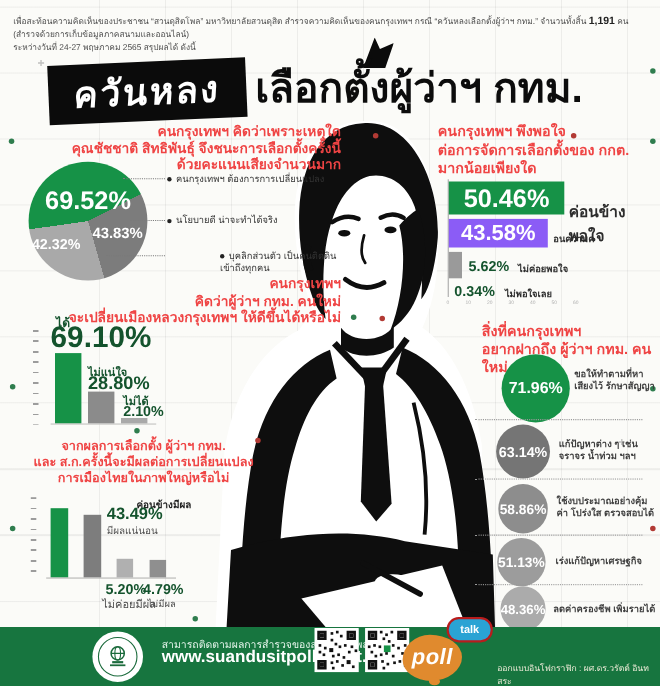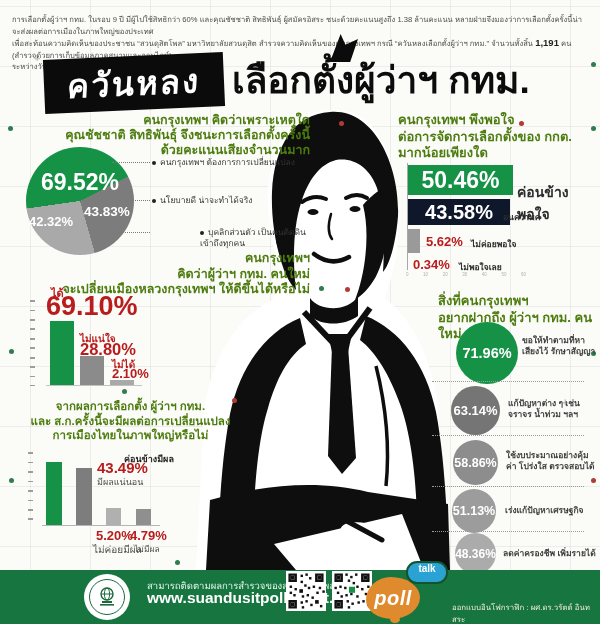--- a/index.html
+++ b/index.html
@@ -22,21 +22,21 @@
 
   
   .title-box{left:44px;top:56px;width:180px;height:54px;background:#0b0b0b;transform:rotate(-2.5deg);
     display:flex;align-items:center;justify-content:center;z-index:4;}
   .title-box span{color:#fff;font-size:33px;font-weight:bold;letter-spacing:2px;transform:skewX(-6deg);white-space:nowrap;}
   .title-rest{left:232px;top:54px;font-size:37px;font-weight:bold;color:#0c0c0c;white-space:nowrap;z-index:4;line-height:54px;}
   .tuft{left:330px;top:34px;width:28px;height:28px;background:#0b0b0b;z-index:3;
     clip-path:polygon(0 100%,38% 0,55% 38%,100% 18%,72% 100%);}
 
   
-  .hgroup{z-index:3;color:#4d7c0f;font-weight:bold;}
+  .hgroup{z-index:3;color:#ef4444;font-weight:bold;}
   .q1h{left:55px;top:113px;width:255px;text-align:right;font-size:12.5px;line-height:15px;}
   .q2h{left:28px;top:251px;width:282px;text-align:right;font-size:12.5px;line-height:15.5px;}
   .q3h{left:18px;top:399px;width:225px;text-align:center;font-size:11.5px;line-height:14.5px;}
   .q4h{left:398px;top:112px;width:195px;font-size:13px;line-height:16.5px;}
   .q5h{left:438px;top:293px;width:162px;font-size:13px;line-height:16.5px;}
 
   
   .pie{left:26px;top:147px;width:108px;height:108px;border-radius:50%;z-index:3;
     background:conic-gradient(from 262deg,#169247 0 161deg,#7c7c7c 161deg 262deg,#a9a9a9 262deg 360deg);}
   .pv{position:absolute;color:#fff;font-weight:bold;z-index:4;}
@@ -44,21 +44,21 @@
   .pv2{left:84px;top:204px;font-size:13.5px;text-align:right;}
   .pv3{left:29px;top:214px;font-size:13px;}
   .legend-item{position:absolute;font-size:8.5px;color:#333;z-index:3;line-height:10.5px;}
   .legend-item::before{content:"";display:inline-block;width:4px;height:4px;background:#222;border-radius:50%;margin-right:4px;vertical-align:middle;}
   .leader{position:absolute;border-top:1.5px dotted #7a7a7a;z-index:3;}
 
   
   .ticks{position:absolute;width:5px;z-index:3;
     background:repeating-linear-gradient(to bottom,#9c9c9c 0 1.5px,transparent 1.5px 9.5px);}
   .vbar{position:absolute;z-index:3;}
-  .blabel{position:absolute;z-index:3;color:#b91c1c;font-weight:bold;}
+  .blabel{position:absolute;z-index:3;color:#14532d;font-weight:bold;}
   .bsub{position:absolute;z-index:3;color:#4b4b4b;}
   .baseline{position:absolute;height:1px;background:#c2c2c0;z-index:3;}
 
   
   .hbar{position:absolute;z-index:3;display:flex;align-items:center;justify-content:center;color:#fff;font-weight:bold;}
   .vline{position:absolute;width:1px;background:#a8a8a8;z-index:3;}
   .axisrow{position:absolute;left:406px;top:272px;width:120px;display:flex;justify-content:space-between;
     font-size:4.5px;color:#b0b0b0;z-index:3;}
 
   
@@ -75,22 +75,22 @@
   .emblem{position:absolute;left:84px;top:574px;width:46px;height:46px;background:#fff;border-radius:50%;z-index:6;
     display:flex;align-items:center;justify-content:center;}
   .emblem-inner{width:34px;height:34px;border:1.5px solid #1b6b3c;border-radius:50%;display:flex;align-items:center;justify-content:center;}
   .follow{position:absolute;left:147px;top:578px;font-size:9.5px;color:#e8f7ee;z-index:6;}
   .url{position:absolute;left:147px;top:589px;font-size:15.5px;font-weight:bold;color:#ffffff;z-index:6;}
   .qr{position:absolute;top:571px;width:40px;height:40px;background:#fff;z-index:6;}
   .poll-blob{position:absolute;left:366px;top:577px;width:54px;height:42px;background:#e08a2e;z-index:6;
     border-radius:46% 54% 52% 48% / 55% 48% 52% 45%;display:flex;align-items:center;justify-content:center;}
   .poll-blob span{color:#fff;font-size:20px;font-weight:bold;font-style:italic;letter-spacing:0.5px;}
   .poll-tail{position:absolute;left:390px;top:616px;width:10px;height:7px;background:#e08a2e;border-radius:50%;z-index:6;}
-  .talk{position:absolute;left:406px;top:561px;width:38px;height:19px;background:#2aa3d4;border:2px solid #14532d;
-    border-radius:11px;display:flex;align-items:flex-start;justify-content:center;z-index:7;}
+  .talk{position:absolute;left:406px;top:561px;width:38px;height:19px;background:#2aa3d4;border:2px solid #b91c1c;
+    border-radius:11px;display:flex;align-items:center;justify-content:center;z-index:7;}
   .talk span{color:#fff;font-size:10px;font-weight:bold;}
   .credit{position:absolute;left:452px;top:601px;width:142px;font-size:7.8px;color:#f4efdd;z-index:6;}
 </style>
 </head>
 <body>
 
 <div class="poster">
   <div class="grid"></div>
 
   <div class="dot g abs" style="left:8px;top:126px;"></div>
@@ -103,21 +103,20 @@
   <div class="dot g abs" style="left:9px;top:478px;"></div>
   <div class="dot r abs" style="left:339px;top:121px;"></div>
   <div class="dot r abs" style="left:519px;top:121px;"></div>
   <div class="dot r abs" style="left:345px;top:287px;"></div>
   <div class="dot r abs" style="left:591px;top:478px;"></div>
   <div class="dot r abs" style="left:232px;top:398px;"></div>
   <div class="plus" style="left:34px;top:52px;">+</div>
   <div class="plus" style="left:562px;top:396px;">+</div>
 
   <div class="abs intro">
-    <div>การเลือกตั้งผู้ว่าฯ กทม. ในรอบ 9 ปี มีผู้ไปใช้สิทธิกว่า 60% และคุณชัชชาติ สิทธิพันธุ์ ผู้สมัครอิสระ ชนะด้วยคะแนนสูงถึง 1.38 ล้านคะแนน หลายฝ่ายจึงมองว่าการเลือกตั้งครั้งนี้น่าจะส่งผลต่อการเมืองในภาพใหญ่ของประเทศ</div>
     <div><span>เพื่อสะท้อนความคิดเห็นของประชาชน “สวนดุสิตโพล” มหาวิทยาลัยสวนดุสิต สำรวจความคิดเห็นของคนกรุงเทพฯ กรณี “ควันหลงเลือกตั้งผู้ว่าฯ กทม.” จำนวนทั้งสิ้น </span><b>1,191</b><span> คน (สำรวจด้วยการเก็บข้อมูลภาคสนามและออนไลน์)</span></div>
     <div>ระหว่างวันที่ 24-27 พฤษภาคม 2565 สรุปผลได้ ดังนี้</div>
   </div>
 
   <svg class="abs portrait" width="270" height="466" viewBox="0 0 270 466">
     <path fill="#ffffff" d="M150,6 C110,8 90,40 88,88 C87,120 94,152 104,176 C100,186 96,190 92,196 C56,214 32,254 24,306 L16,466 L262,466 L258,300 C250,248 228,210 204,194 C212,176 220,148 218,110 C216,44 192,2 150,6 Z"></path>
     <path fill="#0e0e0e" d="M150,8 C114,10 94,42 92,88 C91,116 96,144 104,166 C108,176 112,182 116,186 C112,154 114,120 121,99 C128,76 140,60 156,56 C174,53 190,64 197,84 C203,103 205,138 203,168 C210,160 216,138 218,112 C220,62 194,4 150,8 Z"></path>
     <path fill="none" stroke="#0e0e0e" stroke-width="4" stroke-linecap="round" d="M122,98 q12,-8 24,-3"></path>
     <path fill="none" stroke="#0e0e0e" stroke-width="4" stroke-linecap="round" d="M166,94 q11,-6 21,0"></path>
     <ellipse cx="133" cy="108" rx="5.5" ry="3" fill="#0e0e0e"></ellipse>
@@ -200,21 +199,21 @@
   <div class="bsub" style="left:134px;top:542px;font-size:8.5px;">ไม่มีผล</div>
 
   <div class="abs hgroup q4h">
     <div>คนกรุงเทพฯ พึงพอใจ</div>
     <div>ต่อการจัดการเลือกตั้งของ กกต.</div>
     <div>มากน้อยเพียงใด</div>
   </div>
   <div class="vline" style="left:407px;top:163px;height:107px;"></div>
   <div class="hbar" style="left:408px;top:165px;width:105px;height:30px;background:#169247;font-size:23px;">50.46%</div>
   <div class="bsub" style="left:517px;top:181px;font-size:14px;font-weight:bold;color:#2c2c2c;">ค่อนข้างพอใจ</div>
-  <div class="hbar" style="left:408px;top:199px;width:102px;height:26px;background:#0f172a;font-size:20px;">43.58%</div>
+  <div class="hbar" style="left:408px;top:199px;width:90px;height:26px;background:#8b5cf6;font-size:20px;">43.58%</div>
   <div class="bsub" style="left:503px;top:210px;font-size:8.5px;font-weight:bold;color:#2c2c2c;">อนความค</div>
   <div class="vbar" style="left:408px;top:229px;width:12px;height:24px;background:#9a9a9a;"></div>
   <div class="blabel" style="left:426px;top:234px;font-size:13px;">5.62%</div>
   <div class="bsub" style="left:471px;top:237px;font-size:8.5px;font-weight:bold;color:#2c2c2c;">ไม่ค่อยพอใจ</div>
   <div class="blabel" style="left:413px;top:257px;font-size:13px;">0.34%</div>
   <div class="bsub" style="left:459px;top:260px;font-size:8.5px;font-weight:bold;color:#2c2c2c;">ไม่พอใจเลย</div>
   <div class="axisrow">
     <span>0</span>
       <span>10</span>
       <span>20</span>

